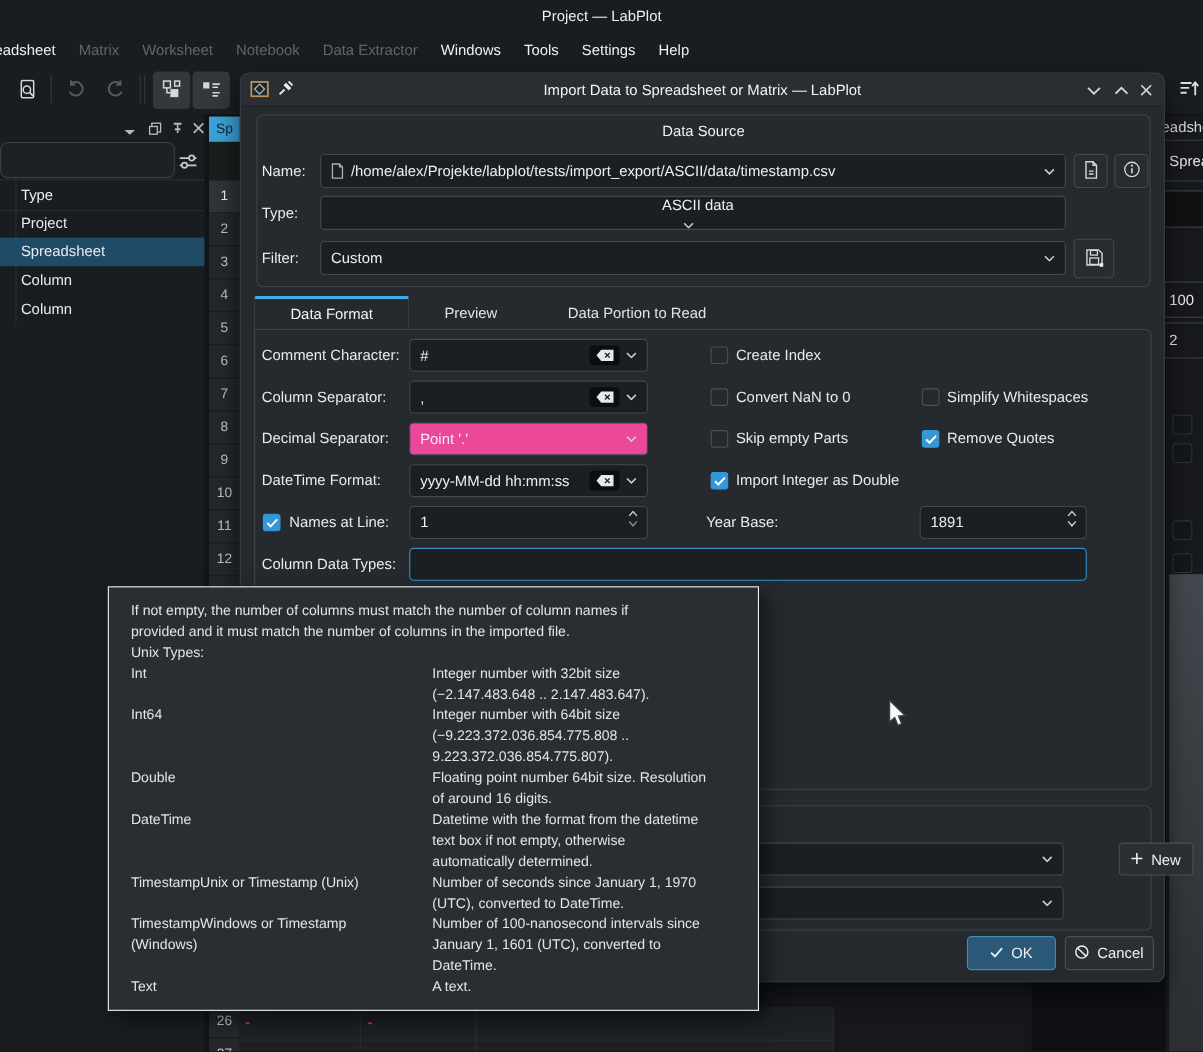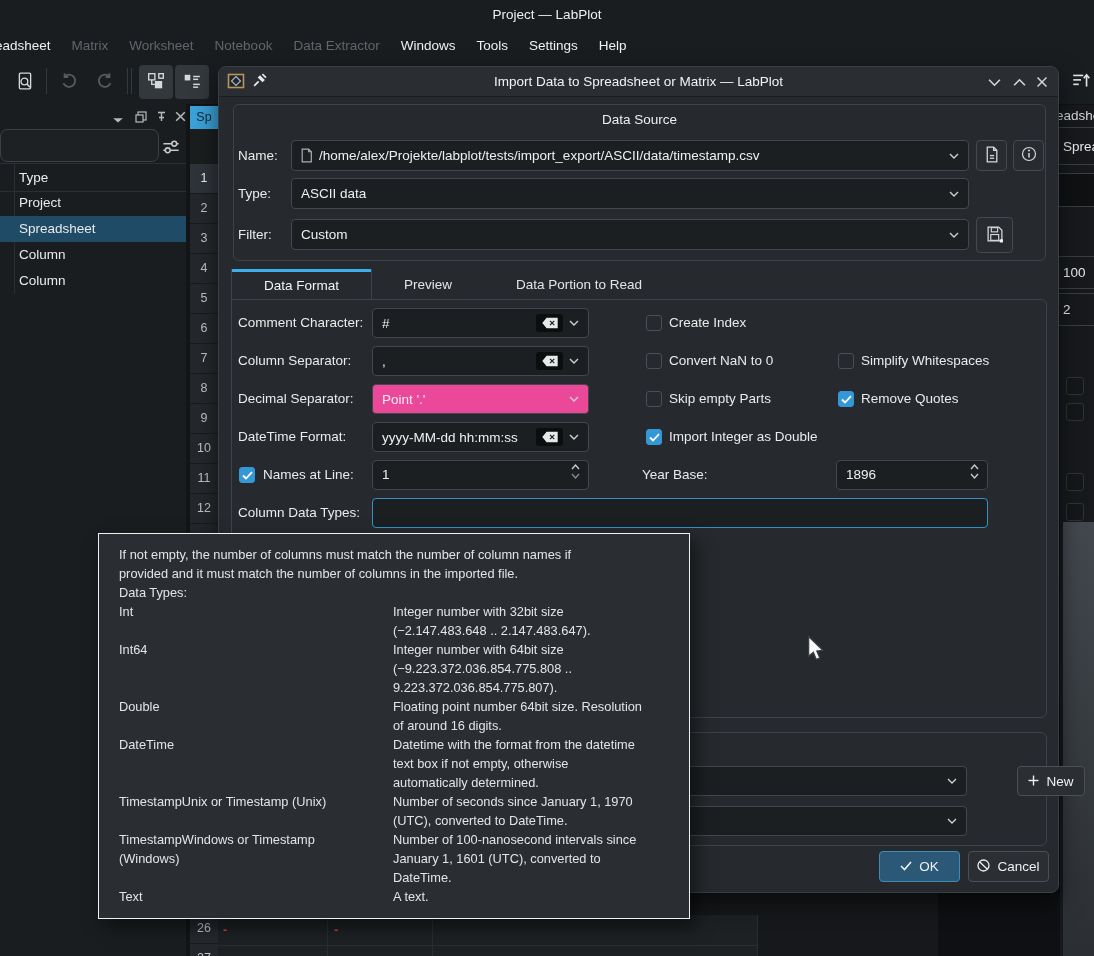--- a/index.html
+++ b/index.html
@@ -294,21 +294,21 @@
           </svg></span>
     </div>
     <div class="iconbtn" style="left:794px;top:73px;width:31px;height:31px;">
       <span><svg width="16" height="16" viewBox="0 0 16 16">
             <circle cx="8" cy="8" r="6.5" fill="none" stroke="#d6d9db" stroke-width="1.2"></circle>
             <line x1="8" y1="7" x2="8" y2="11.5" stroke="#d6d9db" stroke-width="1.5"></line>
             <circle cx="8" cy="4.6" r="1" fill="#d6d9db"></circle>
           </svg></span>
     </div>
     <span class="flabel" style="left:19px;top:111px;line-height:31px;">Type:</span>
-    <div class="combo" style="left:72px;top:111px;width:678px;height:31px;">
+    <div class="combo" style="left:72px;top:111px;width:678px;height:31px;flex-direction:column;">
       <span class="val">ASCII data</span>
       <span class="chev">
           <svg width="10" height="6" viewBox="0 0 10 6">
             <polyline points="1,1 5,5 9,1" fill="none" stroke="#ccd0d3" stroke-width="1.4"></polyline>
           </svg>
         </span>
     </div>
     <span class="flabel" style="left:19px;top:152px;line-height:31px;">Filter:</span>
     <div class="combo" style="left:72px;top:152px;width:678px;height:31px;">
       <span class="val">Custom</span>
@@ -429,21 +429,21 @@
       </span>
     <span class="oplabel" style="left:642px;top:317px;line-height:30px;">Remove Quotes</span>
     <span class="cb checked" style="left:427px;top:362px;">
         <svg width="11" height="9" viewBox="0 0 11 9">
           <polyline points="1,4.5 4,7.5 10,1.2" fill="none" stroke="#ffffff" stroke-width="1.8"></polyline>
         </svg>
       </span>
     <span class="oplabel" style="left:450px;top:355px;line-height:30px;">Import Integer as Double</span>
     <span class="oplabel" style="left:423px;top:393px;line-height:30px;">Year Base:</span>
     <div class="spin" style="left:617px;top:393px;width:152px;height:30px;">
-      <span class="val">1896</span>
+      <span class="val">1891</span>
       <span class="arrows">
           <svg width="9" height="6" viewBox="0 0 9 6">
             <polyline points="1,5 4.5,1 8,5" fill="none" stroke="#ccd0d3" stroke-width="1.3"></polyline>
           </svg>
           <svg width="9" height="6" viewBox="0 0 9 6">
             <polyline points="1,1 4.5,5 8,1" fill="none" stroke="#ccd0d3" stroke-width="1.3"></polyline>
           </svg>
         </span>
     </div>
 
@@ -483,21 +483,21 @@
             <circle cx="6.5" cy="6.5" r="5.5" fill="none" stroke="#eef0f2" stroke-width="1.3"></circle>
             <line x1="2.8" y1="3" x2="10.3" y2="10.2" stroke="#eef0f2" stroke-width="1.3"></line>
           </svg></span>
       <span>Cancel</span>
     </div>
   </div>
 
   <div class="abs" id="tooltip">
     <div>If not empty, the number of columns must match the number of column names if</div>
     <div>provided and it must match the number of columns in the imported file.</div>
-    <div>Data Types:</div>
+    <div>Unix Types:</div>
     <div id="tt-entries">
         <div class="tt-row">
           <div>
             <div>Int</div>
           </div>
           <div>
             <div>Integer number with 32bit size</div>
             <div>(−2.147.483.648 .. 2.147.483.647).</div>
           </div>
         </div>

